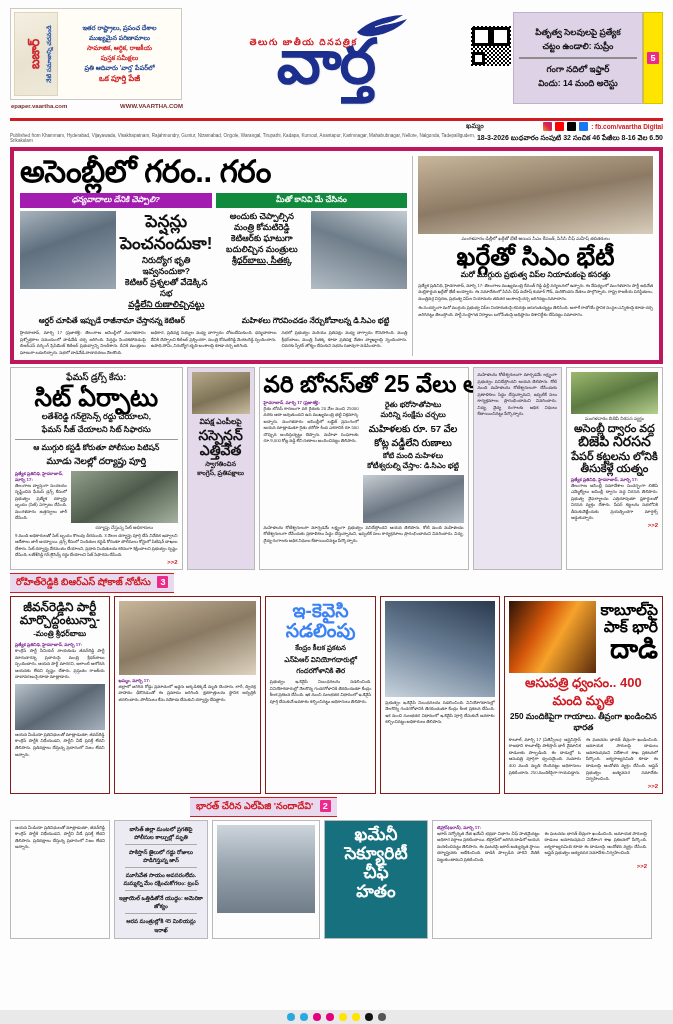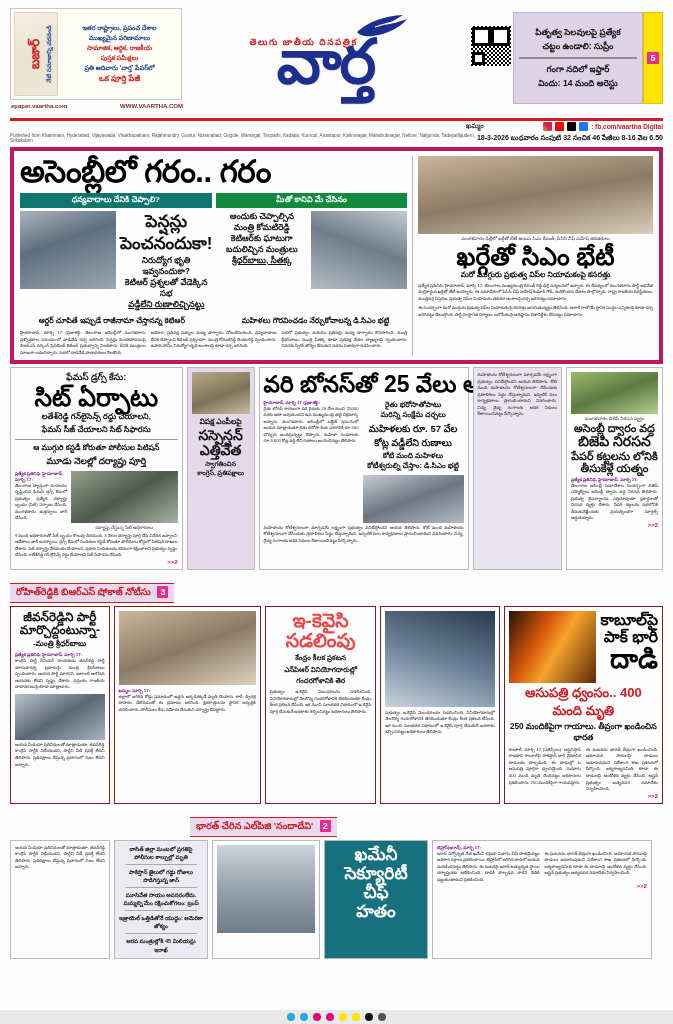--- a/index.html
+++ b/index.html
@@ -231,21 +231,21 @@
   .lead-left { width: 396px; }
   .lead-head {
     font-size: 31px; font-weight: bold; letter-spacing: -0.5px;
     color: #000; line-height: 1.02; white-space: nowrap;
   }
   .lead-ribbons { display:flex; gap: 4px; margin-top: 5px; }
   .ribbon {
     flex: 1; color: #fff; font-weight: bold; font-size: 8px;
     text-align: center; padding: 2px 0;
   }
-  .ribbon.red { background: #0f766e; }
+  .ribbon.red { background: #a21caf; font-style: italic; }
   .ribbon.green { background: #128a3e; }
   .lead-cols { display: flex; gap: 4px; margin-top: 3px; }
   .lead-col { flex: 1; }
   .lc-photo { width: 96px; height: 78px; }
   .lc-sub { text-align: center; font-size: 8.5px; font-weight: bold; color: #111; line-height: 1.3; }
   .lc-sub .big { font-size: 17px; }
   .lc-sub .u { text-decoration: underline; }
   .lead-kicker {
     font-size: 7.6px; font-weight: bold; text-align: center;
     margin-top: 3px; color: #111;
@@ -279,42 +279,42 @@
 
   .vari-head { font-size: 23px; font-weight:bold; color:#000; text-align:center; white-space:nowrap;}
   .vari-sub { font-size: 7.4px; font-weight:bold; text-align:center; color:#111; line-height:1.4;}
   .vari-sub.big { font-size: 9.6px; }
 
   .bjp-head { text-align:center; font-size:11px; font-weight:bold; color:#111; line-height:1.12;}
   .bjp-head .b { font-size:14px; }
 
   
   .redbanner {
-    margin: 13px 10px 0 10px;
+    margin: 3px 10px 0 10px;
     display:flex; align-items:flex-end; gap: 4px;
   }
   .redbanner .bar {
     background: #e8d9ef;
     border-top: 1px solid #cf1b22;
     border-bottom: 1px solid #cf1b22;
     padding: 2px 6px;
     font-size: 9.5px; font-weight: bold; color: #cf1b22;
   }
 
   
   .band3 { display:flex; margin: 3px 10px 0 10px; gap: 4px; }
   .b3-col { border: 1px solid #7f1d1d; padding: 4px; }
   .b3-c1 { width: 100px; }
   .b3-c2 { width: 148px; }
   .b3-c3 { width: 112px; }
   .b3-c4 { width: 120px; }
   .b3-c5 { width: 160px; }
   .jr-head { text-align:center; font-size: 12px; font-weight:bold; color:#111; line-height:1.1; }
   .jr-sub { text-align:center; font-size: 7.6px; font-weight:bold; color:#111; margin-top:2px;}
-  .ekyc-head { text-align:center; font-size: 19px; font-weight:bold; color:#ef4444; line-height:1.05;}
+  .ekyc-head { text-align:center; font-size: 19px; font-weight:bold; color:#3b82f6; line-height:1.05;}
   .ekyc-sub { text-align:center; font-size: 7px; font-weight:bold; color:#111; line-height:1.4; margin-top:2px;}
   .kabul-head { text-align:right; font-size:15.5px; font-weight:bold; color:#000; line-height:1.1; }
   .kabul-head .huge { font-size: 27px; }
   .kabul-deck { text-align:center; font-size: 13px; font-weight:bold; color:#cf1b22; margin-top:2px;}
   .kabul-deck2 { text-align:center; font-size: 8.2px; font-weight:bold; color:#111; margin-top:1px;}
 
   
   .band4 { display:flex; margin:3px 10px 0 10px; gap:4px; }
   .b4-col { border: 1px solid #b9b9b9; padding: 4px; }
   .b4-c1 { width: 100px; }

